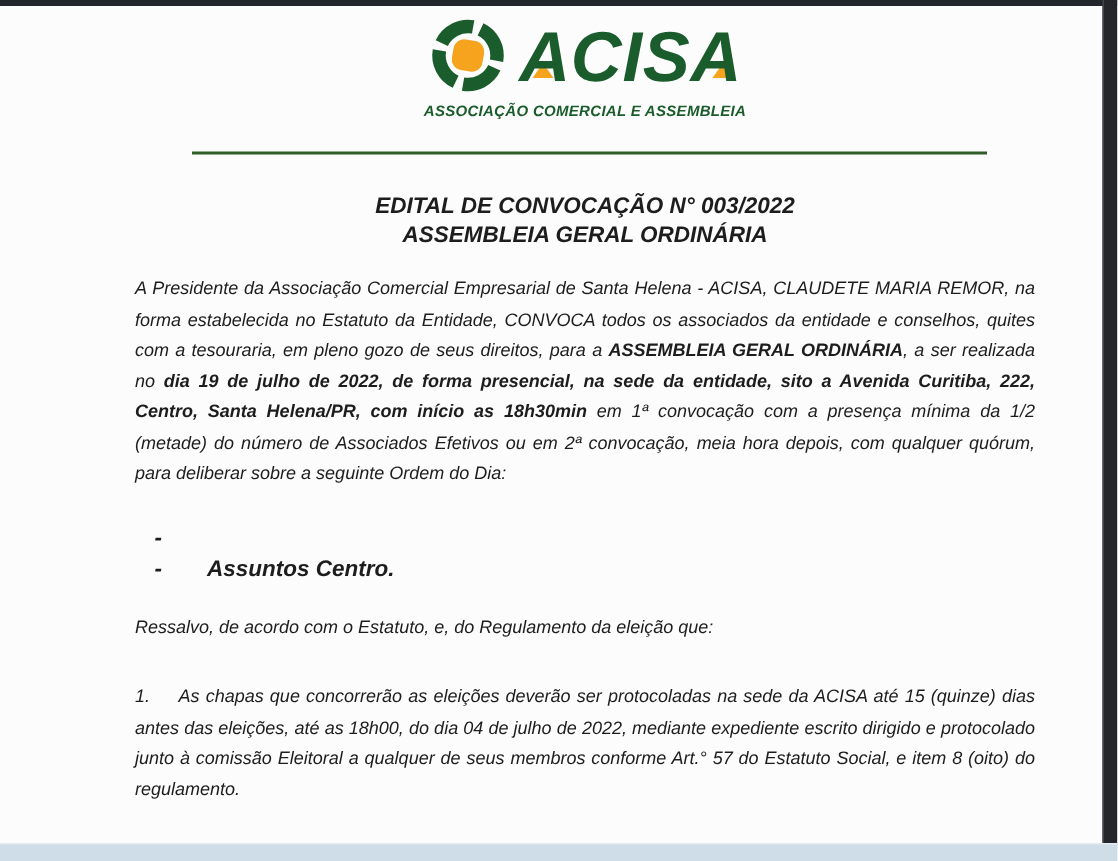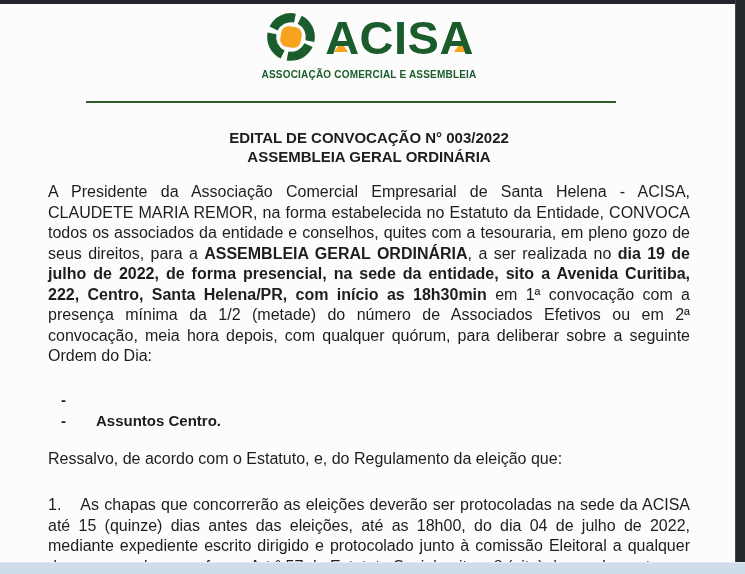--- a/index.html
+++ b/index.html
@@ -29,23 +29,24 @@
   .bottom-strip {
     position: absolute; left: 0; bottom: 0; width: 100%; height: 12px;
     background: var(--bottom-strip, #cfdde9);
     border-top: 1px solid #e4ebf2;
     z-index: 3;
   }
 
   
   .page {
     position: absolute; top: 4px; left: 0; right: 10px; bottom: 12px;
-    padding: 0 45px 0 48px;
+    padding: 0 45px 0 90px;
     z-index: 1;
     overflow: hidden;
+    font-style: italic;
   }
 
   
   .logo-block { padding-top: 5px; text-align: center; }
   .logo-row { display: flex; justify-content: center; align-items: center; gap: 7px; height: 56px; }
   .swirl { color: var(--brand-green, #1a5c2c); display: block; }
   .wordmark {
     position: relative; display: inline-block;
     font-size: 47px; font-weight: 700; line-height: 1;
     letter-spacing: 0.5px;
@@ -75,21 +76,21 @@
 
   .doc-title {
     margin-top: 25px;
     text-align: center;
     font-weight: 700; font-size: 15px; line-height: 19px;
   }
 
   .para {
     margin: 0;
     text-align: justify;
-    font-size: 16px; line-height: 20.5px;
+    font-size: 12px; line-height: 20.5px;
   }
   .p1 { margin-top: 16px; }
   .b  { font-weight: 700; }
   .para-num { margin-right: 19px; }
 
   .order-list { margin-top: 22px; font-weight: 700; font-size: 15px; line-height: 21px; }
   .order-item { display: flex; }
   .order-item .marker { margin-left: 13px; width: 35px; flex: 0 0 auto; }
 
   .p2 { margin-top: 18px; }

